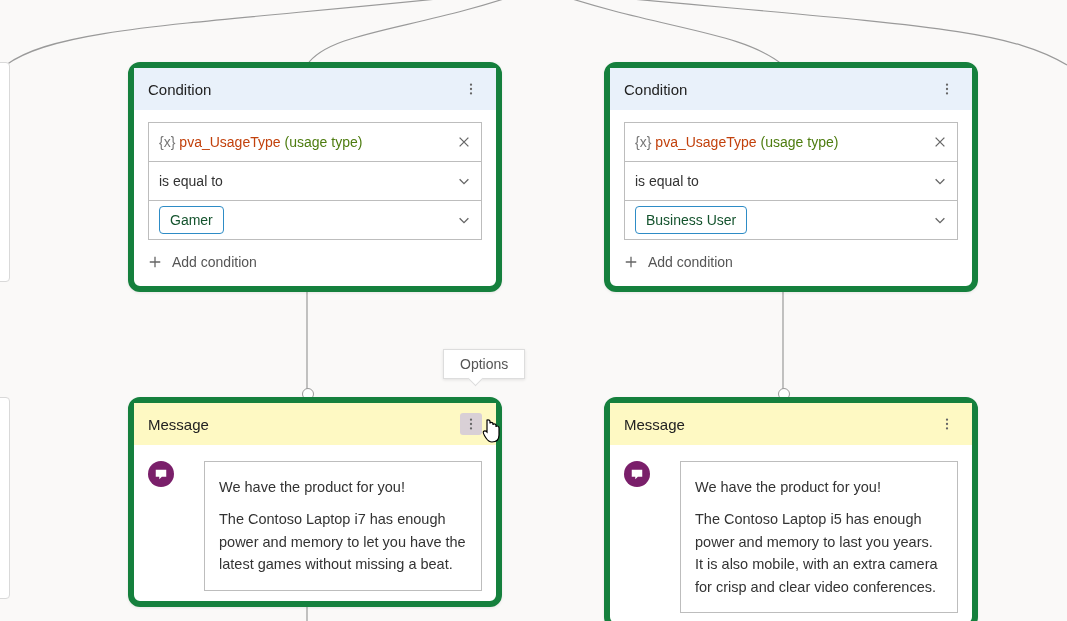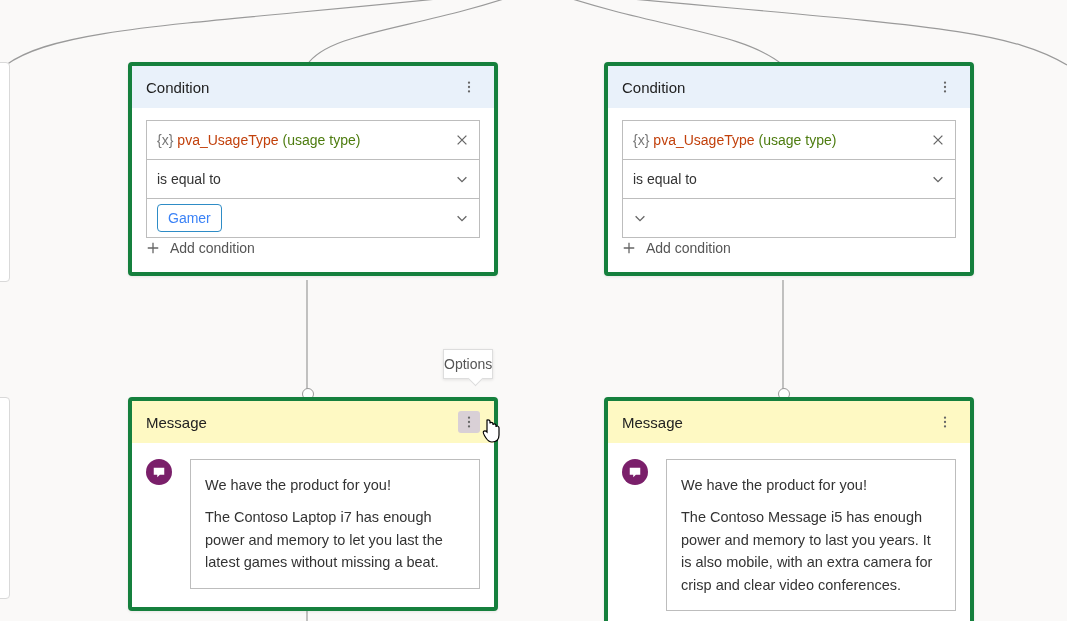--- a/index.html
+++ b/index.html
@@ -1,18 +1,18 @@
 <!DOCTYPE html>
 <html><head>
 <meta charset="utf-8">
 <style>
 html,body{margin:0;padding:0;font-family:"Segoe UI",Tahoma,sans-serif;font-size:14px;background:#faf9f8;color:#333;width:1067px;height:621px;overflow:hidden;position:relative}
 svg.connectors{position:absolute;top:0;left:0;width:1067px;height:621px;pointer-events:none}
 
-.card{position:absolute;background:#fff;border:4px solid #15803d;border-radius:4px;box-shadow:0 1px 3px rgba(0,0,0,.08)}
+.card{position:absolute;background:#fff;border:6px solid #15803d;border-radius:12px;box-shadow:0 1px 3px rgba(0,0,0,.08)}
 .cond-card{width:362px}
 .cond1{left:128px;top:62px}
 .cond2{left:604px;top:62px}
 
 .header{display:flex;align-items:center;justify-content:space-between;padding:10px 14px;font-size:15px;color:#222}
 .cond-header{background:#e9f1fa}
 .msg-header{background:#fef9c3}
 
 .more-btn{width:22px;height:22px;display:flex;align-items:center;justify-content:center;color:#666;cursor:pointer;border-radius:3px}
 .more-btn.active{background:#d9d0d6}
@@ -21,34 +21,34 @@
 .cond-body{padding:12px 14px 16px}
 .field-stack{border:1px solid #bdbdbd}
 .row{display:flex;align-items:center;height:38px;padding:0 10px}
 .row.sep{border-top:1px solid #bdbdbd}
 .justify{justify-content:space-between}
 .var-token{display:inline-flex;align-items:center;gap:4px;color:#555}
 .vx{color:#777;font-weight:500}
 .var-name{color:#c2410c}
 .var-type{color:#4d7c0f}
 .x-ico,.plus-ico,.chevr{width:14px;height:14px;stroke:#666;stroke-width:1.5;fill:none}
-.pill{display:inline-block;padding:5px 10px;border:1px solid #2e8cc6;color:#3b82f6;border-radius:4px;font-size:14px}
-.add-cond{margin-top:2px;color:#555;display:flex;align-items:center;gap:10px;cursor:pointer}
+.pill{display:inline-block;padding:5px 10px;border:1px solid #2e8cc6;color:#14532d;border-radius:4px;font-size:14px}
+.add-cond{margin-top:14px;color:#555;display:flex;align-items:center;gap:10px;cursor:pointer}
 
 .msg-card{width:362px}
 .msg1{left:128px;top:397px}
 .msg2{left:604px;top:397px}
-.msg-body{padding:16px 14px 18px;display:flex;gap:18px;align-items:flex-start}
+.msg-body{padding:16px 14px 10px;display:flex;gap:30px;align-items:flex-start}
 .bot-ico{width:26px;height:26px;border-radius:50%;background:#7a1f6a;display:flex;align-items:center;justify-content:center;flex:0 0 26px}
 .bot-svg{width:14px;height:14px;fill:#fff}
 .msg-text{border:1px solid #bdbdbd;padding:14px;font-size:14.5px;line-height:1.55;color:#333}
 .msg-text p{margin:0 0 10px}
 .msg-text p:last-child{margin:0}
 
-.tooltip{position:absolute;left:443px;top:349px;background:#fff;border:1px solid #ddd;padding:6px 0;color:#555;font-size:14px;box-shadow:0 1px 3px rgba(0,0,0,.1)}
+.tooltip{position:absolute;left:443px;top:349px;background:#fff;border:1px solid #ddd;padding:6px 16px;color:#555;font-size:14px;box-shadow:0 1px 3px rgba(0,0,0,.1)}
 .tooltip:after{content:"";position:absolute;left:26px;bottom:-6px;width:10px;height:10px;background:#fff;border-right:1px solid #ddd;border-bottom:1px solid #ddd;transform:rotate(45deg)}
 .cursor{position:absolute;left:480px;top:418px;width:22px;height:26px;pointer-events:none}
 .node-dot{position:absolute;width:10px;height:10px;border:1px solid #9a9a9a;background:#fff;border-radius:50%}
 .dot1{left:302px;top:388px}
 .dot2{left:778px;top:388px}
 
 .sliver{position:absolute;width:10px;background:#fff;border:1px solid #d9d9d9;border-radius:0 4px 4px 0}
 .sliver1{left:-2px;top:62px;height:218px}
 .sliver2{left:-2px;top:397px;height:200px}
 </style>
@@ -137,20 +137,21 @@
             <path d="M3 3 L13 13 M13 3 L3 13"></path>
           </svg>
       </div>
       <div class="row sep justify">
         <span>is equal to</span>
         <svg class="chevr" viewBox="0 0 16 16">
             <path d="M3 6 L8 11 L13 6"></path>
           </svg>
       </div>
       <div class="row sep justify">
+        <span class="pill">Business User</span>
         <svg class="chevr" viewBox="0 0 16 16">
             <path d="M3 6 L8 11 L13 6"></path>
           </svg>
       </div>
     </div>
     <div class="add-cond">
       <svg class="plus-ico" viewBox="0 0 16 16">
           <path d="M8 2 V14 M2 8 H14"></path>
         </svg>
       <span>Add condition</span>
@@ -173,21 +174,21 @@
     </span>
   </div>
   <div class="msg-body">
     <span class="bot-ico">
       <svg class="bot-svg" viewBox="0 0 16 16">
           <path d="M2 3h12v8H9l-3 3v-3H2z"></path>
         </svg>
     </span>
     <div class="msg-text">
       <p>We have the product for you!</p>
-      <p>The Contoso Laptop i7 has enough power and memory to let you last the latest games without missing a beat.</p>
+      <p>The Contoso Laptop i7 has enough power and memory to let you have the latest games without missing a beat.</p>
     </div>
   </div>
 </div>
 
 <div class="card msg-card msg2">
   <div class="header msg-header">
     <span>Message</span>
     <span class="more-btn">
       <svg class="dots-svg" viewBox="0 0 16 16">
           <circle cx="8" cy="3" r="1.3"></circle>
@@ -197,21 +198,21 @@
     </span>
   </div>
   <div class="msg-body">
     <span class="bot-ico">
       <svg class="bot-svg" viewBox="0 0 16 16">
           <path d="M2 3h12v8H9l-3 3v-3H2z"></path>
         </svg>
     </span>
     <div class="msg-text">
       <p>We have the product for you!</p>
-      <p>The Contoso Message i5 has enough power and memory to last you years. It is also mobile, with an extra camera for crisp and clear video conferences.</p>
+      <p>The Contoso Laptop i5 has enough power and memory to last you years. It is also mobile, with an extra camera for crisp and clear video conferences.</p>
     </div>
   </div>
 </div>
 
 <div class="tooltip">Options</div>
 
 <svg class="cursor" viewBox="0 0 22 26">
   <path d="M7 2 V14 C7 14 5 12 3.5 13.5 C2.5 14.5 4 17 6 20 C7.3 22 9 24 12 24 C17 24 19 21 19 17 V10 C19 9 18 8 17 8 C16.4 8 16 8.4 16 9 V7.5 C16 6.5 15 5.8 14 5.8 C13.4 5.8 13 6.2 13 7 V6 C13 5 12 4.3 11 4.3 C10.4 4.3 10 4.7 10 5.5 V3.5 C10 2.5 9 1.8 8 1.8 C7.4 1.8 7 2 7 2 Z" fill="#fff" stroke="#000" stroke-width="1.2"></path>
 </svg>
 

